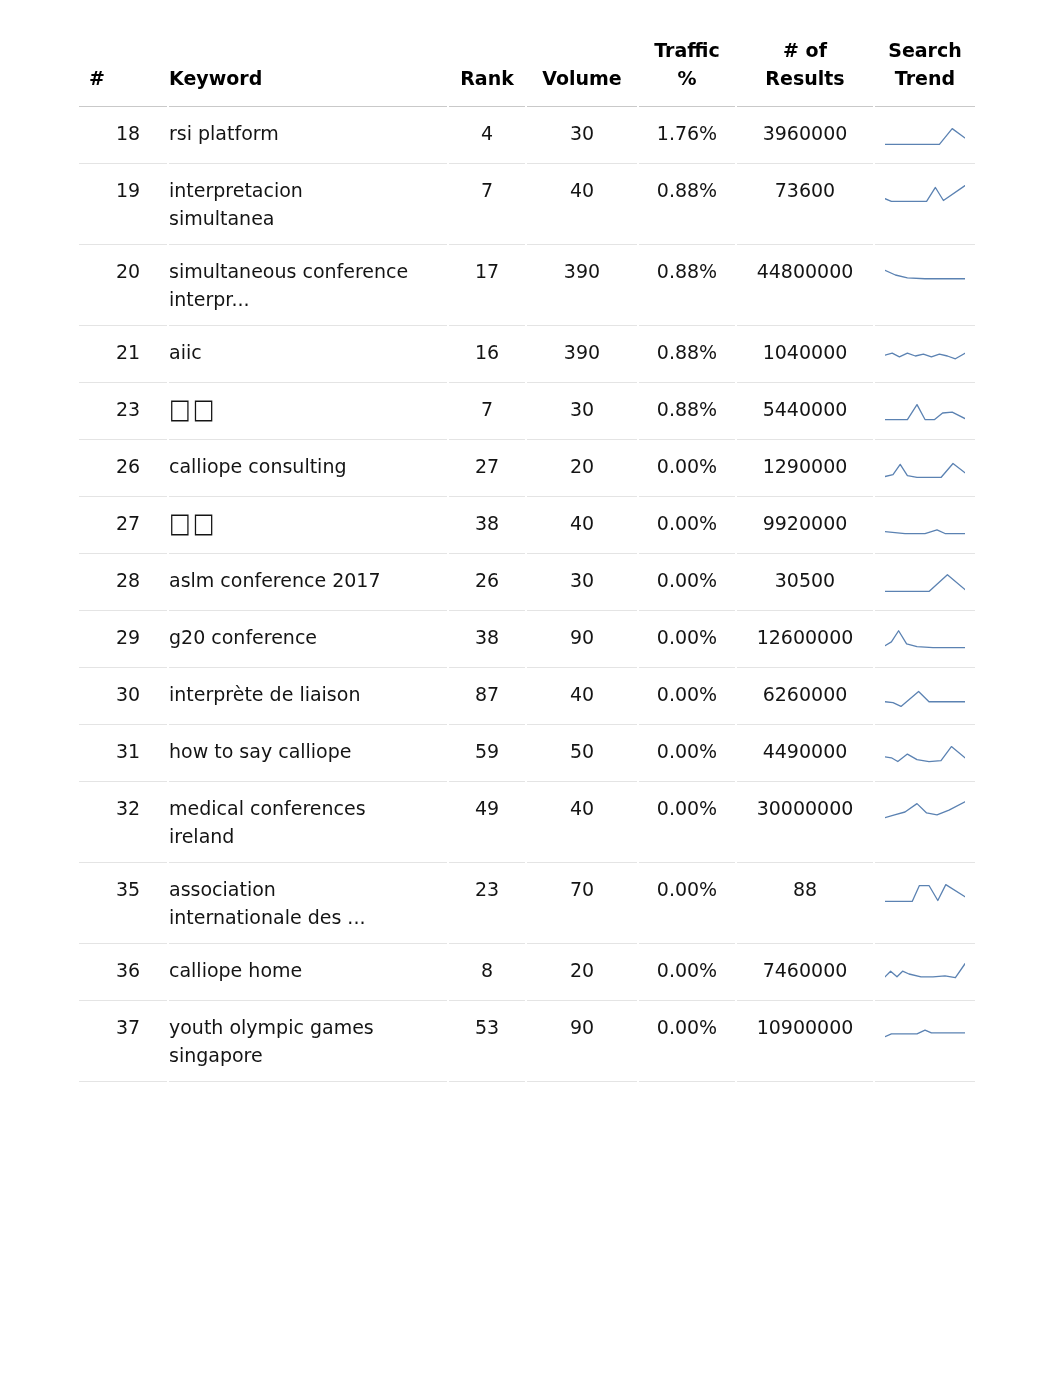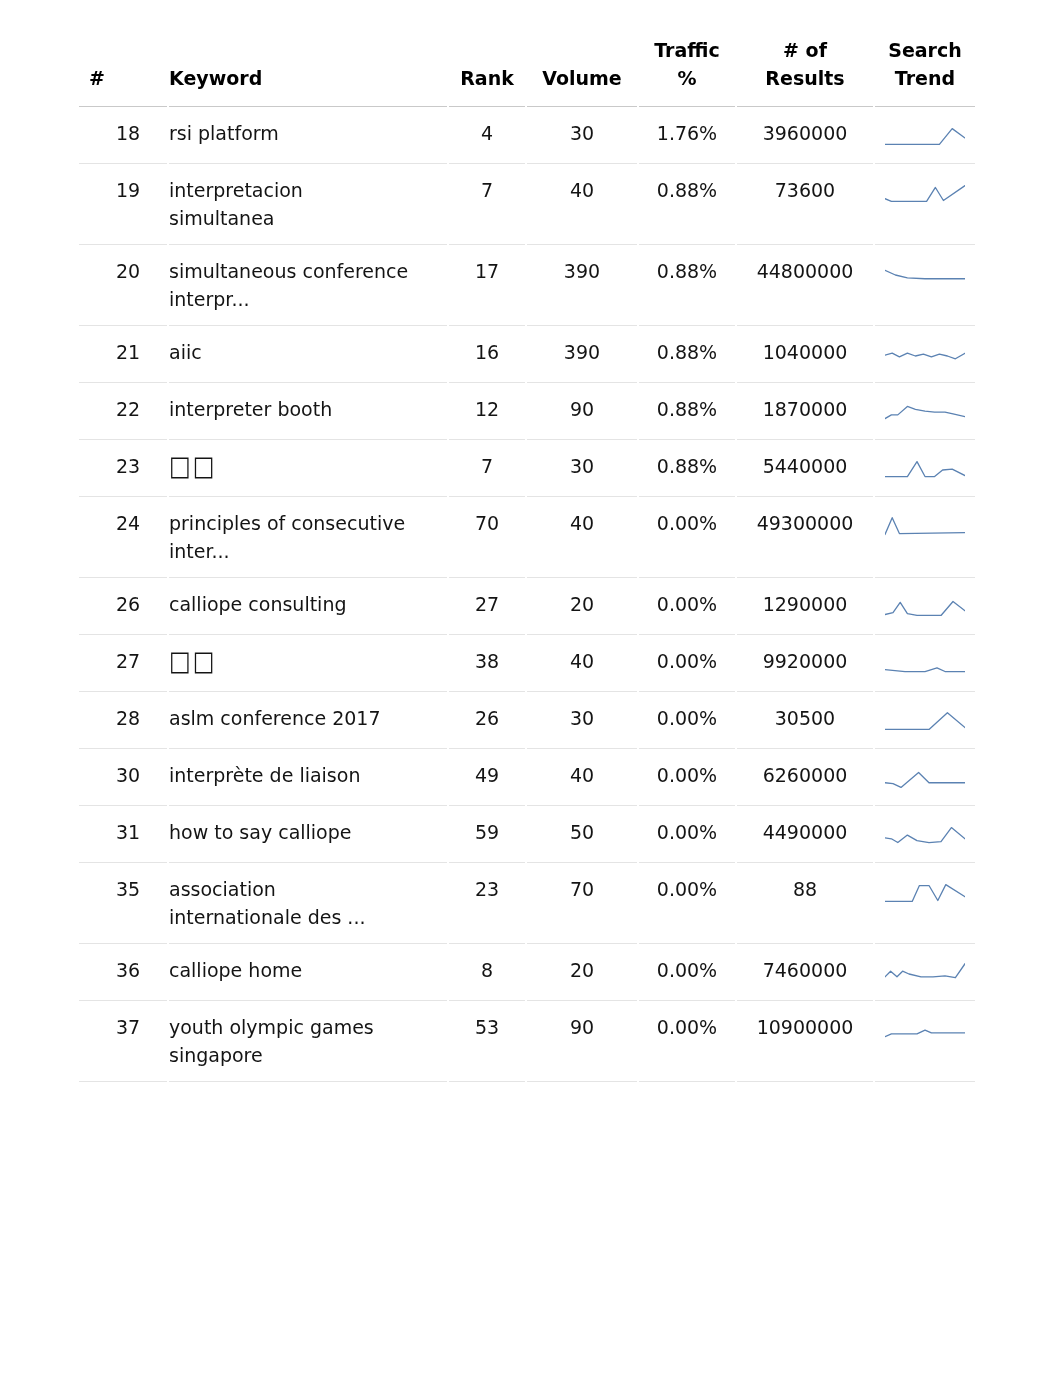--- a/index.html
+++ b/index.html
@@ -139,54 +139,31 @@
           <td class="al-left"><span>aiic</span></td>
           <td><span>16</span></td>
           <td><span>390</span></td>
           <td><span>0.88%</span></td>
           <td><span>1040000</span></td>
           <td class="trend-cell"><svg class="spark" width="80" height="28" viewBox="0 0 100 30" preserveAspectRatio="none">
               <polyline points="0,14 9,12 18,16 28,12 38,15 48,13 58,16 68,13 78,15 88,18 100,12" fill="none" stroke="#5b82b2" stroke-width="1.3" stroke-linejoin="round" stroke-linecap="round" vector-effect="non-scaling-stroke"></polyline>
             </svg></td>
         </tr>
         <tr>
-          <td class="al-left pad-left"><span>22</span></td>
-          <td class="al-left"><span>interpreter booth</span></td>
-          <td><span>12</span></td>
-          <td><span>90</span></td>
-          <td><span>0.88%</span></td>
-          <td><span>1870000</span></td>
-          <td class="trend-cell"><svg class="spark" width="80" height="28" viewBox="0 0 100 30" preserveAspectRatio="none">
-              <polyline points="0,21 8,17 16,17 28,8 38,11 50,13 62,14 75,14 85,16 100,19" fill="none" stroke="#5b82b2" stroke-width="1.3" stroke-linejoin="round" stroke-linecap="round" vector-effect="non-scaling-stroke"></polyline>
-            </svg></td>
-        </tr>
-        <tr>
           <td class="al-left pad-left"><span>23</span></td>
           <td class="al-left"><span class="tofu">□□</span></td>
           <td><span>7</span></td>
           <td><span>30</span></td>
           <td><span>0.88%</span></td>
           <td><span>5440000</span></td>
           <td class="trend-cell"><svg class="spark" width="80" height="28" viewBox="0 0 100 30" preserveAspectRatio="none">
               <polyline points="0,22 14,22 28,22 40,6 50,22 62,22 72,15 84,14 100,21" fill="none" stroke="#5b82b2" stroke-width="1.3" stroke-linejoin="round" stroke-linecap="round" vector-effect="non-scaling-stroke"></polyline>
             </svg></td>
         </tr>
         <tr>
-          <td class="al-left pad-left"><span>24</span></td>
-          <td class="al-left"><span>principles of consecutive
-inter...</span></td>
-          <td><span>70</span></td>
-          <td><span>40</span></td>
-          <td><span>0.00%</span></td>
-          <td><span>49300000</span></td>
-          <td class="trend-cell"><svg class="spark" width="80" height="28" viewBox="0 0 100 30" preserveAspectRatio="none">
-              <polyline points="0,23 9,5 18,22 100,21" fill="none" stroke="#5b82b2" stroke-width="1.3" stroke-linejoin="round" stroke-linecap="round" vector-effect="non-scaling-stroke"></polyline>
-            </svg></td>
-        </tr>
-        <tr>
           <td class="al-left pad-left"><span>26</span></td>
           <td class="al-left"><span>calliope consulting</span></td>
           <td><span>27</span></td>
           <td><span>20</span></td>
           <td><span>0.00%</span></td>
           <td><span>1290000</span></td>
           <td class="trend-cell"><svg class="spark" width="80" height="28" viewBox="0 0 100 30" preserveAspectRatio="none">
               <polyline points="0,22 10,20 19,9 28,21 40,23 55,23 70,23 85,8 100,18" fill="none" stroke="#5b82b2" stroke-width="1.3" stroke-linejoin="round" stroke-linecap="round" vector-effect="non-scaling-stroke"></polyline>
             </svg></td>
         </tr>
@@ -206,39 +183,62 @@
           <td class="al-left"><span>aslm conference 2017</span></td>
           <td><span>26</span></td>
           <td><span>30</span></td>
           <td><span>0.00%</span></td>
           <td><span>30500</span></td>
           <td class="trend-cell"><svg class="spark" width="80" height="28" viewBox="0 0 100 30" preserveAspectRatio="none">
               <polyline points="0,23 30,23 55,23 78,5 100,21" fill="none" stroke="#5b82b2" stroke-width="1.3" stroke-linejoin="round" stroke-linecap="round" vector-effect="non-scaling-stroke"></polyline>
             </svg></td>
         </tr>
         <tr>
+          <td class="al-left pad-left"><span>29</span></td>
+          <td class="al-left"><span>g20 conference</span></td>
+          <td><span>38</span></td>
+          <td><span>90</span></td>
+          <td><span>0.00%</span></td>
+          <td><span>12600000</span></td>
+          <td class="trend-cell"><svg class="spark" width="80" height="28" viewBox="0 0 100 30" preserveAspectRatio="none">
+              <polyline points="0,20 8,16 17,4 27,18 40,21 60,22 100,22" fill="none" stroke="#5b82b2" stroke-width="1.3" stroke-linejoin="round" stroke-linecap="round" vector-effect="non-scaling-stroke"></polyline>
+            </svg></td>
+        </tr>
+        <tr>
           <td class="al-left pad-left"><span>30</span></td>
           <td class="al-left"><span>interprète de liaison</span></td>
-          <td><span>49</span></td>
+          <td><span>87</span></td>
           <td><span>40</span></td>
           <td><span>0.00%</span></td>
           <td><span>6260000</span></td>
           <td class="trend-cell"><svg class="spark" width="80" height="28" viewBox="0 0 100 30" preserveAspectRatio="none">
               <polyline points="0,19 10,20 20,24 42,8 55,19 70,19 100,19" fill="none" stroke="#5b82b2" stroke-width="1.3" stroke-linejoin="round" stroke-linecap="round" vector-effect="non-scaling-stroke"></polyline>
             </svg></td>
         </tr>
         <tr>
           <td class="al-left pad-left"><span>31</span></td>
           <td class="al-left"><span>how to say calliope</span></td>
           <td><span>59</span></td>
           <td><span>50</span></td>
           <td><span>0.00%</span></td>
           <td><span>4490000</span></td>
           <td class="trend-cell"><svg class="spark" width="80" height="28" viewBox="0 0 100 30" preserveAspectRatio="none">
               <polyline points="0,17 8,18 16,22 28,14 40,20 55,22 70,21 83,6 100,18" fill="none" stroke="#5b82b2" stroke-width="1.3" stroke-linejoin="round" stroke-linecap="round" vector-effect="non-scaling-stroke"></polyline>
+            </svg></td>
+        </tr>
+        <tr>
+          <td class="al-left pad-left"><span>32</span></td>
+          <td class="al-left"><span>medical conferences
+ireland</span></td>
+          <td><span>49</span></td>
+          <td><span>40</span></td>
+          <td><span>0.00%</span></td>
+          <td><span>30000000</span></td>
+          <td class="trend-cell"><svg class="spark" width="80" height="28" viewBox="0 0 100 30" preserveAspectRatio="none">
+              <polyline points="0,21 12,18 25,15 40,6 52,16 65,18 80,13 100,4" fill="none" stroke="#5b82b2" stroke-width="1.3" stroke-linejoin="round" stroke-linecap="round" vector-effect="non-scaling-stroke"></polyline>
             </svg></td>
         </tr>
         <tr>
           <td class="al-left pad-left"><span>35</span></td>
           <td class="al-left"><span>association
 internationale des ...</span></td>
           <td><span>23</span></td>
           <td><span>70</span></td>
           <td><span>0.00%</span></td>
           <td><span>88</span></td>

